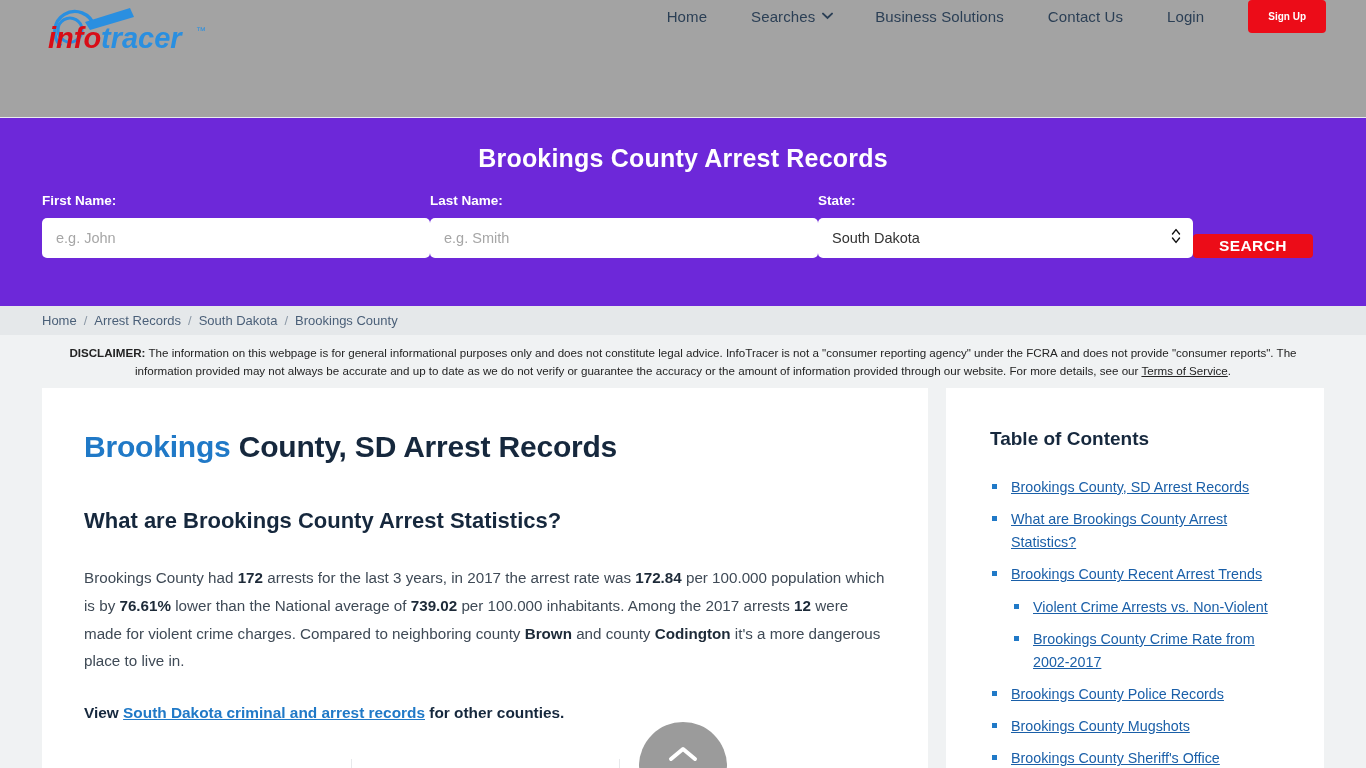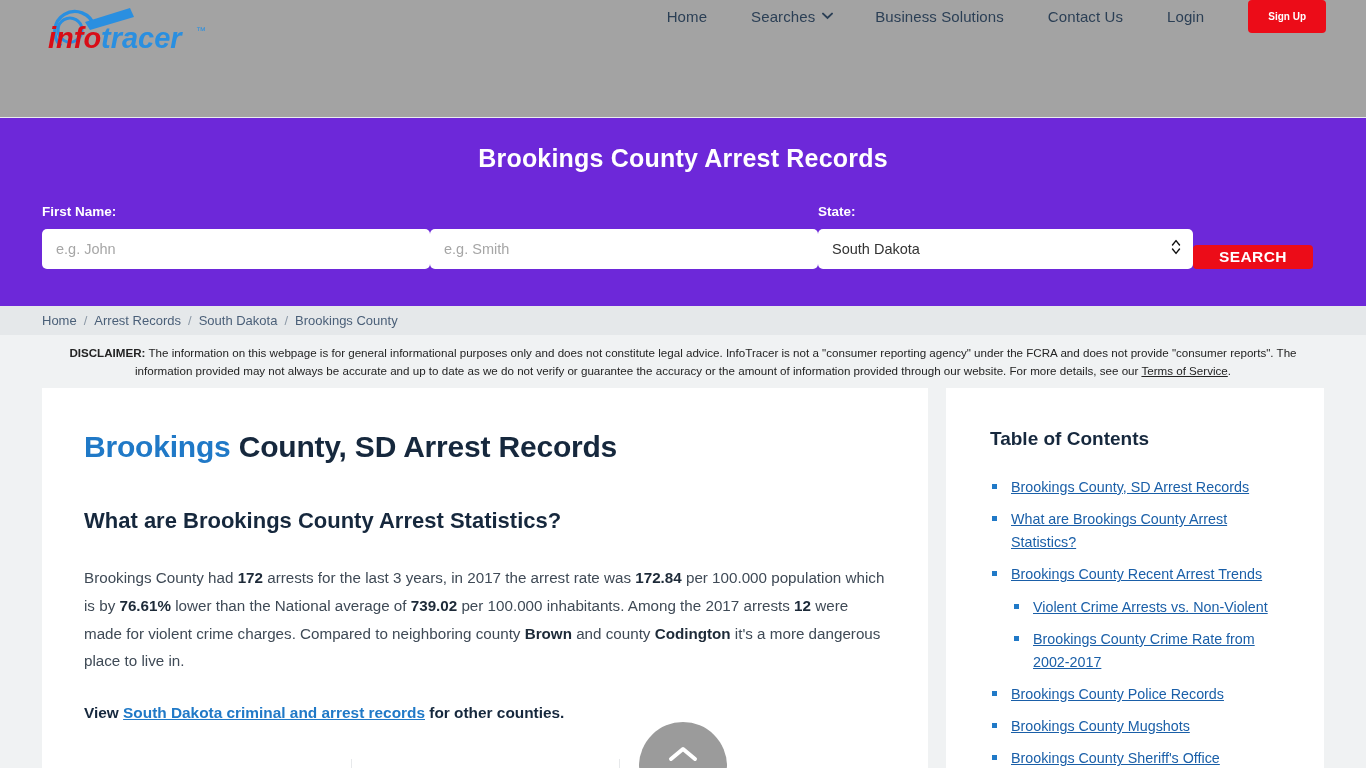--- a/index.html
+++ b/index.html
@@ -59,21 +59,21 @@
     margin: 0;
     text-align: center;
     color: #ffffff;
     font-size: 25px;
     font-weight: bold;
     letter-spacing: .2px;
   }
   .search-row {
     display: flex;
     align-items: flex-end;
-    margin-top: 31px;
+    margin-top: 20px;
   }
   .field { display: flex; flex-direction: column; }
   .field.first { width: 388px; }
   .field.last  { width: 388px; }
   .field.state { width: 375px; }
   .field label {
     color: #ffffff;
     font-size: 13.5px;
     font-weight: bold;
     margin-bottom: 10px;
@@ -299,20 +299,21 @@
 <div class="banner">
   <h1>Brookings County Arrest Records</h1>
 
   <div class="search-row">
     <div class="field first">
       <label>First Name:</label>
       <input type="text" placeholder="e.g. John" style="">
     </div>
 
     <div class="field last">
+      <label>Last Name:</label>
       <input type="text" placeholder="e.g. Smith" style="">
     </div>
 
     <div class="field state">
       <label>State:</label>
       <div class="select-wrap">
         <select>
           <option>South Dakota</option>
         </select>
         <span class="stepper">

